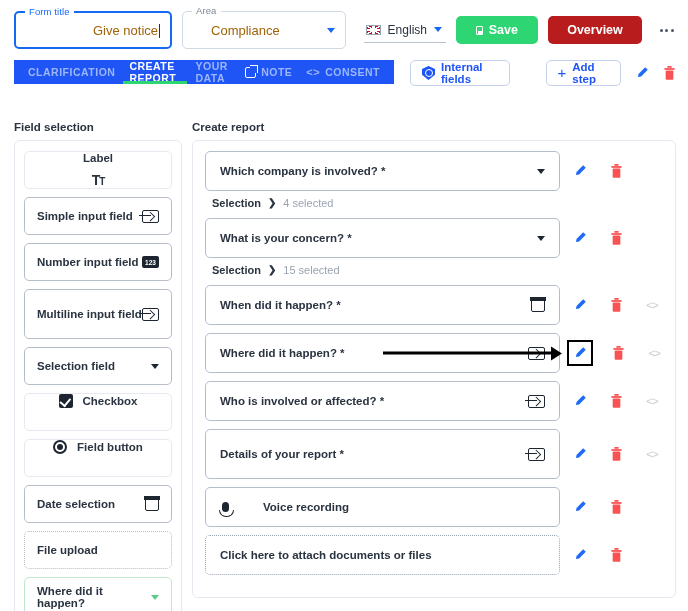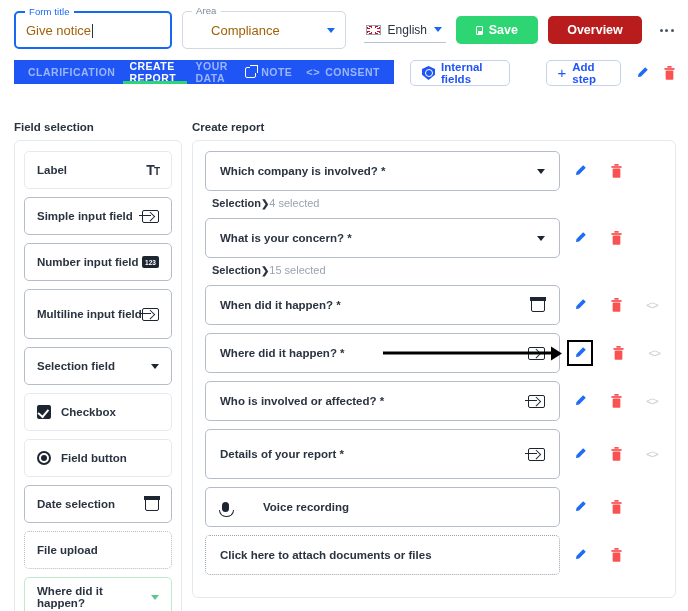--- a/index.html
+++ b/index.html
@@ -20,21 +20,21 @@
   }
   .outlined-field {
     position: relative;
     border: 1px solid #cfd8e3;
     border-radius: 5px;
     height: 38px;
     display: flex; align-items: center;
     padding: 0 10px;
     background: #fff;
   }
-  .outlined-field.focused { border: 2px solid #1669f5; }
+  .outlined-field.focused { border: 2px solid #1669f5; text-align: right; }
   .outlined-field .legend {
     position: absolute;
     top: -7px; left: 9px;
     background: #fff;
     padding: 0 4px;
     font-size: 9.5px;
     color: #1669f5;
     letter-spacing: .1px;
   }
   .outlined-field.unfocused .legend { color: #7d8899; }
@@ -216,21 +216,21 @@
     justify-content: space-between;
     padding: 0 12px;
     font-size: 11.5px;
     font-weight: bold;
     color: #2a3340;
     margin-bottom: 8px;
     height: 38px;
     background: #fff;
     cursor: grab;
   }
-  .palette-item.soft { border-color: #e6eaf0; }
+  .palette-item.soft { border-color: #e6eaf0; flex-direction: column; }
   .palette-item.tall { height: 50px; }
   .palette-item.dashed { border: 1px dotted #b5bdc9; }
   .palette-item.greenbox { border: 1px solid #bfe8cc; height: 40px; }
   .palette-item .lead { display:flex; align-items:center; gap:10px; }
 
   
   .g-tt { font-size: 14px; font-weight: bold; letter-spacing:-1px;}
   .g-input {
     width: 17px; height: 13px;
     border: 1.5px solid #1d2530;
@@ -324,21 +324,21 @@
   }
   .act { width: 20px; display:flex; align-items:center; justify-content:center; cursor:pointer; }
   .act.boxed {
     border: 2.5px solid #000;
     width: 26px; height: 26px;
     align-self: center;
     margin-left: -3px;
   }
   .code-ic { color: #c9ccd2; font-size: 11.5px; letter-spacing: -1px; font-weight: normal;}
   .sub {
-    display: flex; align-items: flex-end; 
+    display: flex; align-items: flex-start; gap: 7px;
     font-size: 11px;
     margin: -2px 0 9px 7px;
   }
   .sub .k { font-weight: bold; color: #2a3340; }
   .sub .arrow { font-weight: bold; color:#2a3340; font-size: 10px;}
   .sub .v { color: #9aa3b0; }
 
   
   .annot-arrow {
     position: absolute;

